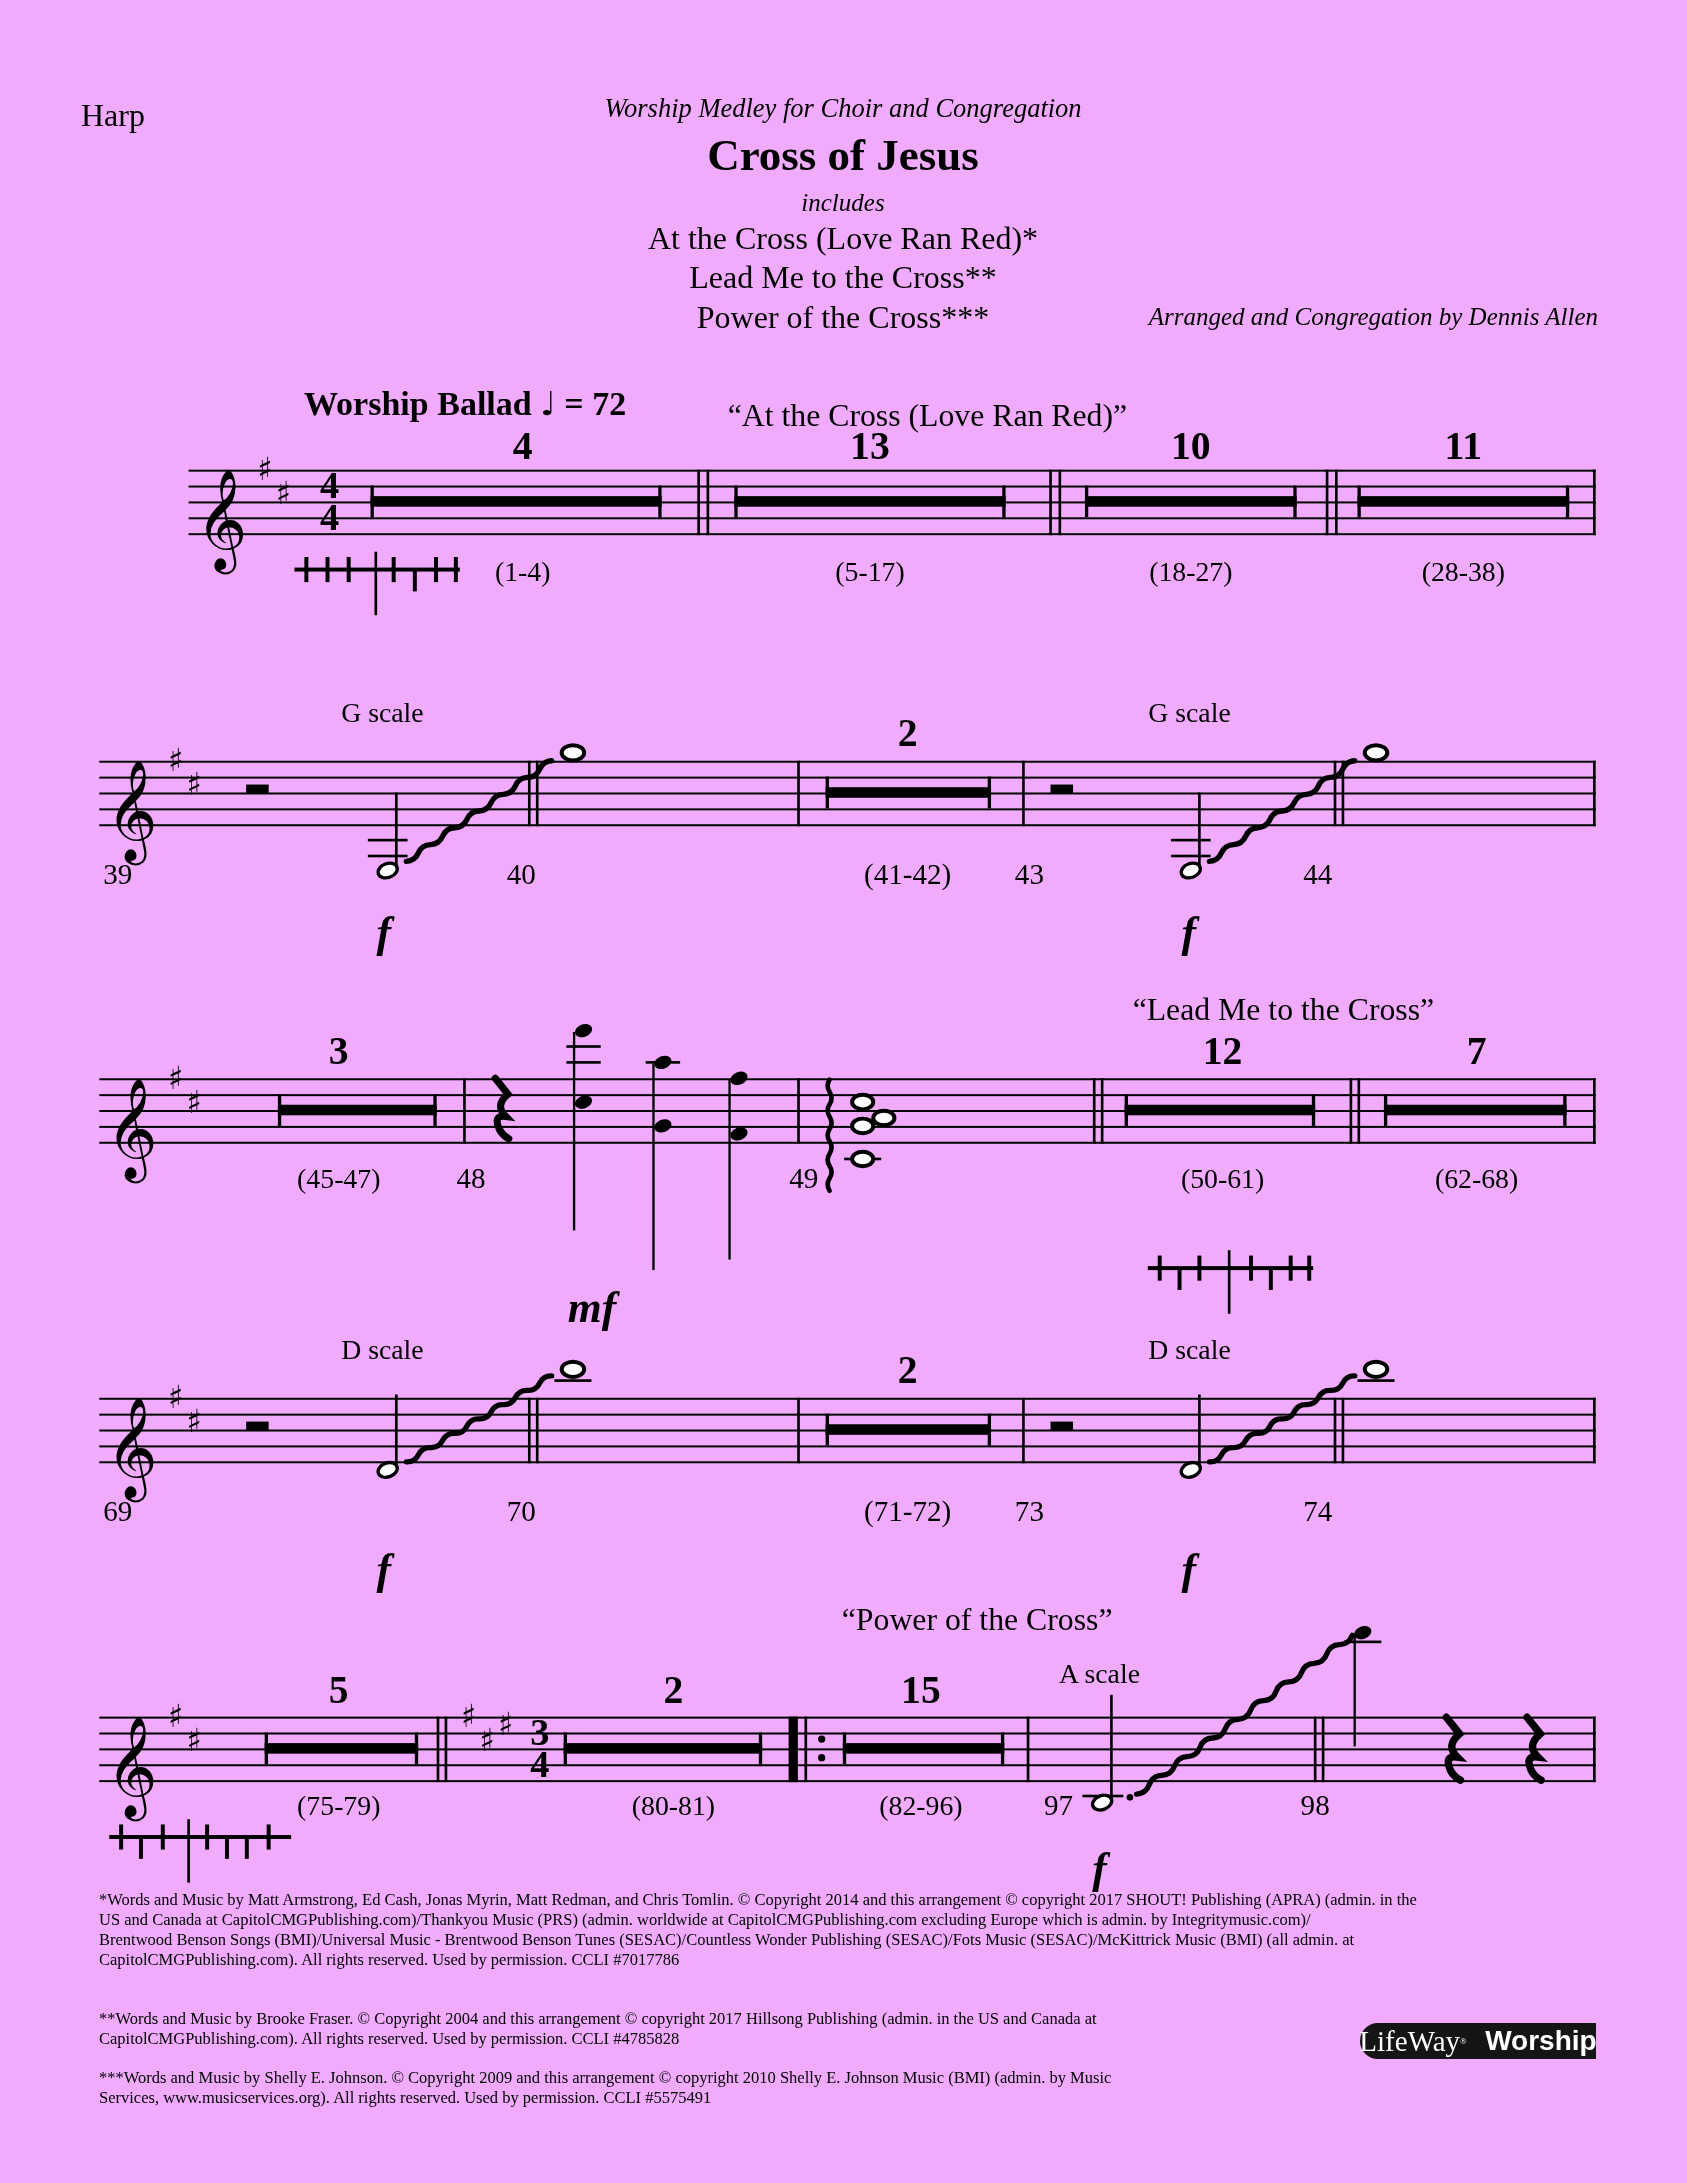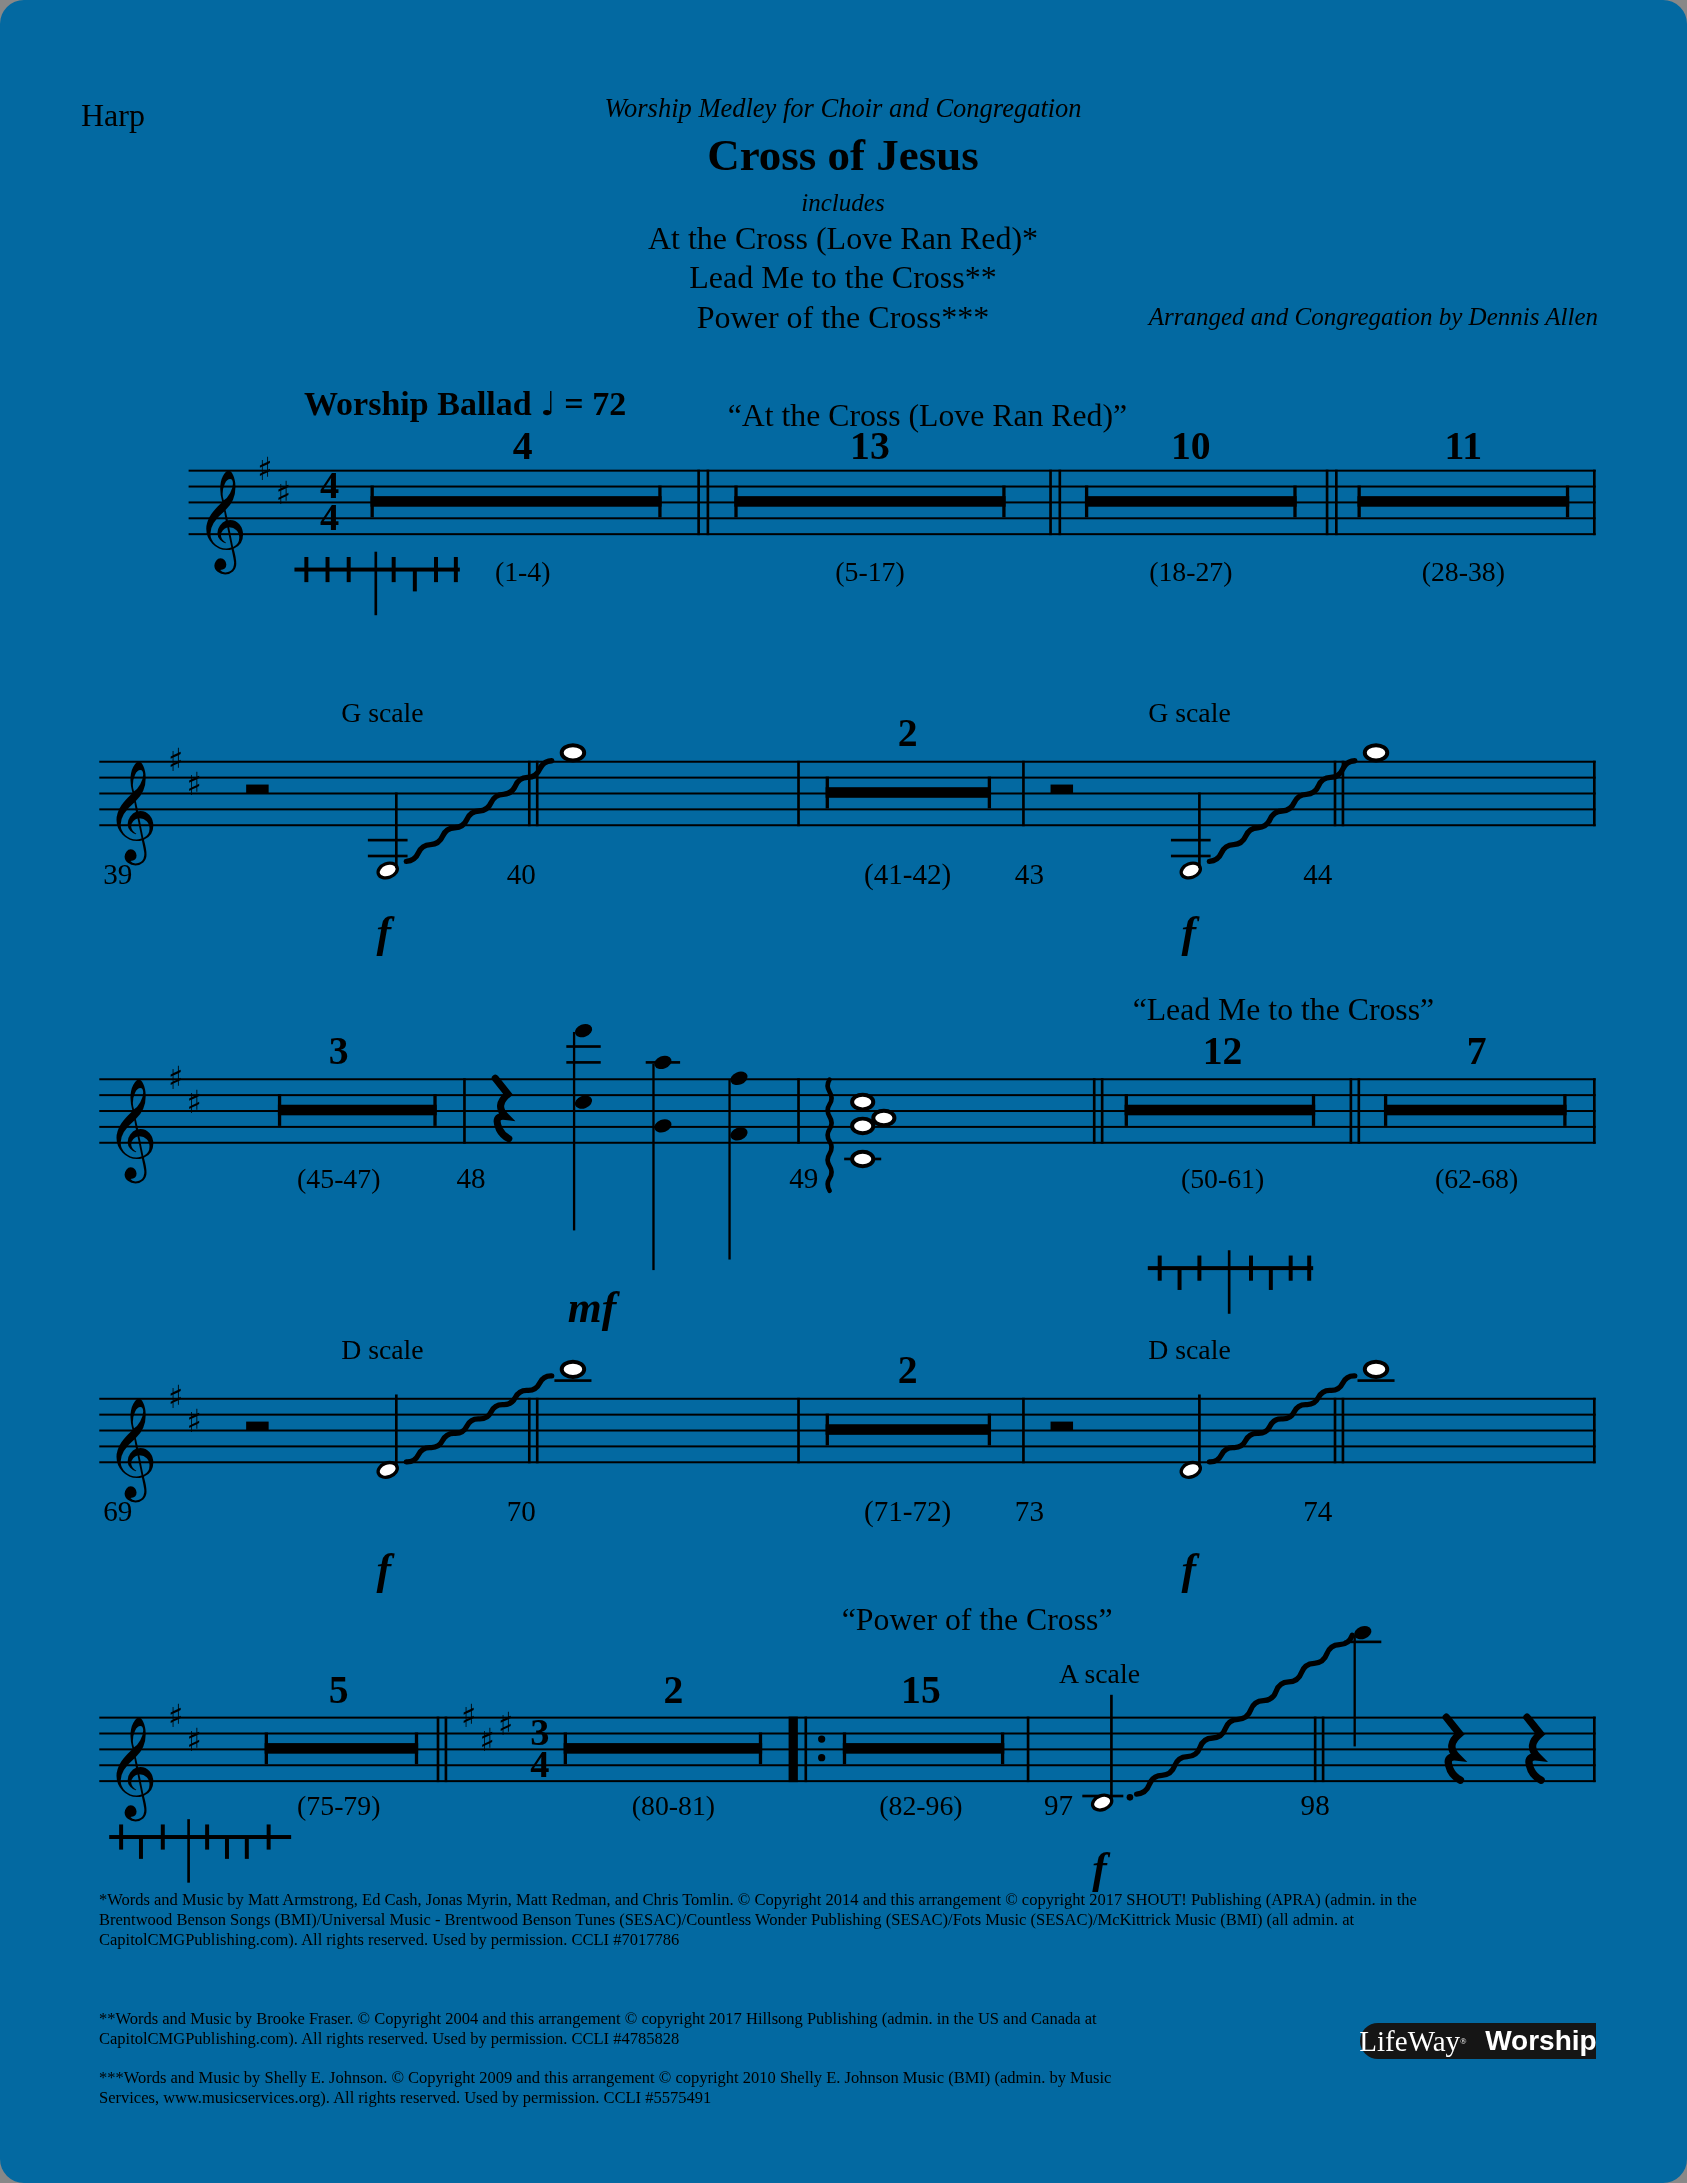--- a/index.html
+++ b/index.html
@@ -1,17 +1,17 @@
 <!DOCTYPE html>
 <html style="font-size:10.6px"><head>
 <meta charset="utf-8">
 <style>
   html,body{margin:0;padding:0;background:#888;}
-  #page{position:relative;width:1687px;height:2183px;background:#0369a1;overflow:hidden;
-        font-family:"Liberation Serif", serif;color:#000;border-radius:24px;}
+  #page{position:relative;width:1687px;height:2183px;background:#f0abfc;overflow:hidden;
+        font-family:"Liberation Serif", serif;color:#000;}
   .abs{position:absolute;}
   
   #instrument{left:81px;top:97px;font-size:32px;}
   #hdr{left:380px;top:93px;width:926px;text-align:center;}
   #series{font-style:italic;font-size:26.5px;}
   #title{font-weight:bold;font-size:45px;margin-top:5.3px;}
   #includes{font-style:italic;font-size:25px;margin-top:8px;}
   .song{font-size:32px;margin-top:2.6px;}
   #arranger{right:89px;top:303px;font-style:italic;font-size:25px;text-align:right;width:595px;}
   
@@ -420,20 +420,21 @@
         <rect x="310" y="2758" width="6" height="38"></rect>
           <rect x="340" y="2776" width="6" height="34"></rect>
           <rect x="370" y="2776" width="6" height="34"></rect>
         <rect x="403" y="2758" width="6" height="38"></rect>
       </g>
     </g>
   </svg>
 
   <div class="abs fn" id="fn1">
     <div>*Words and Music by Matt Armstrong, Ed Cash, Jonas Myrin, Matt Redman, and Chris Tomlin. © Copyright 2014 and this arrangement © copyright 2017 SHOUT! Publishing (APRA) (admin. in the</div>
+    <div>US and Canada at CapitolCMGPublishing.com)/Thankyou Music (PRS) (admin. worldwide at CapitolCMGPublishing.com excluding Europe which is admin. by Integritymusic.com)/</div>
     <div>Brentwood Benson Songs (BMI)/Universal Music - Brentwood Benson Tunes (SESAC)/Countless Wonder Publishing (SESAC)/Fots Music (SESAC)/McKittrick Music (BMI) (all admin. at</div>
     <div>CapitolCMGPublishing.com). All rights reserved. Used by permission. CCLI #7017786</div>
   </div>
   <div class="abs fn" id="fn2">
     <div>**Words and Music by Brooke Fraser. © Copyright 2004 and this arrangement © copyright 2017 Hillsong Publishing (admin. in the US and Canada at</div>
     <div>CapitolCMGPublishing.com). All rights reserved. Used by permission. CCLI #4785828</div>
   </div>
   <div class="abs fn" id="fn3">
     <div>***Words and Music by Shelly E. Johnson. © Copyright 2009 and this arrangement © copyright 2010 Shelly E. Johnson Music (BMI) (admin. by Music</div>
     <div>Services, www.musicservices.org). All rights reserved. Used by permission. CCLI #5575491</div>

